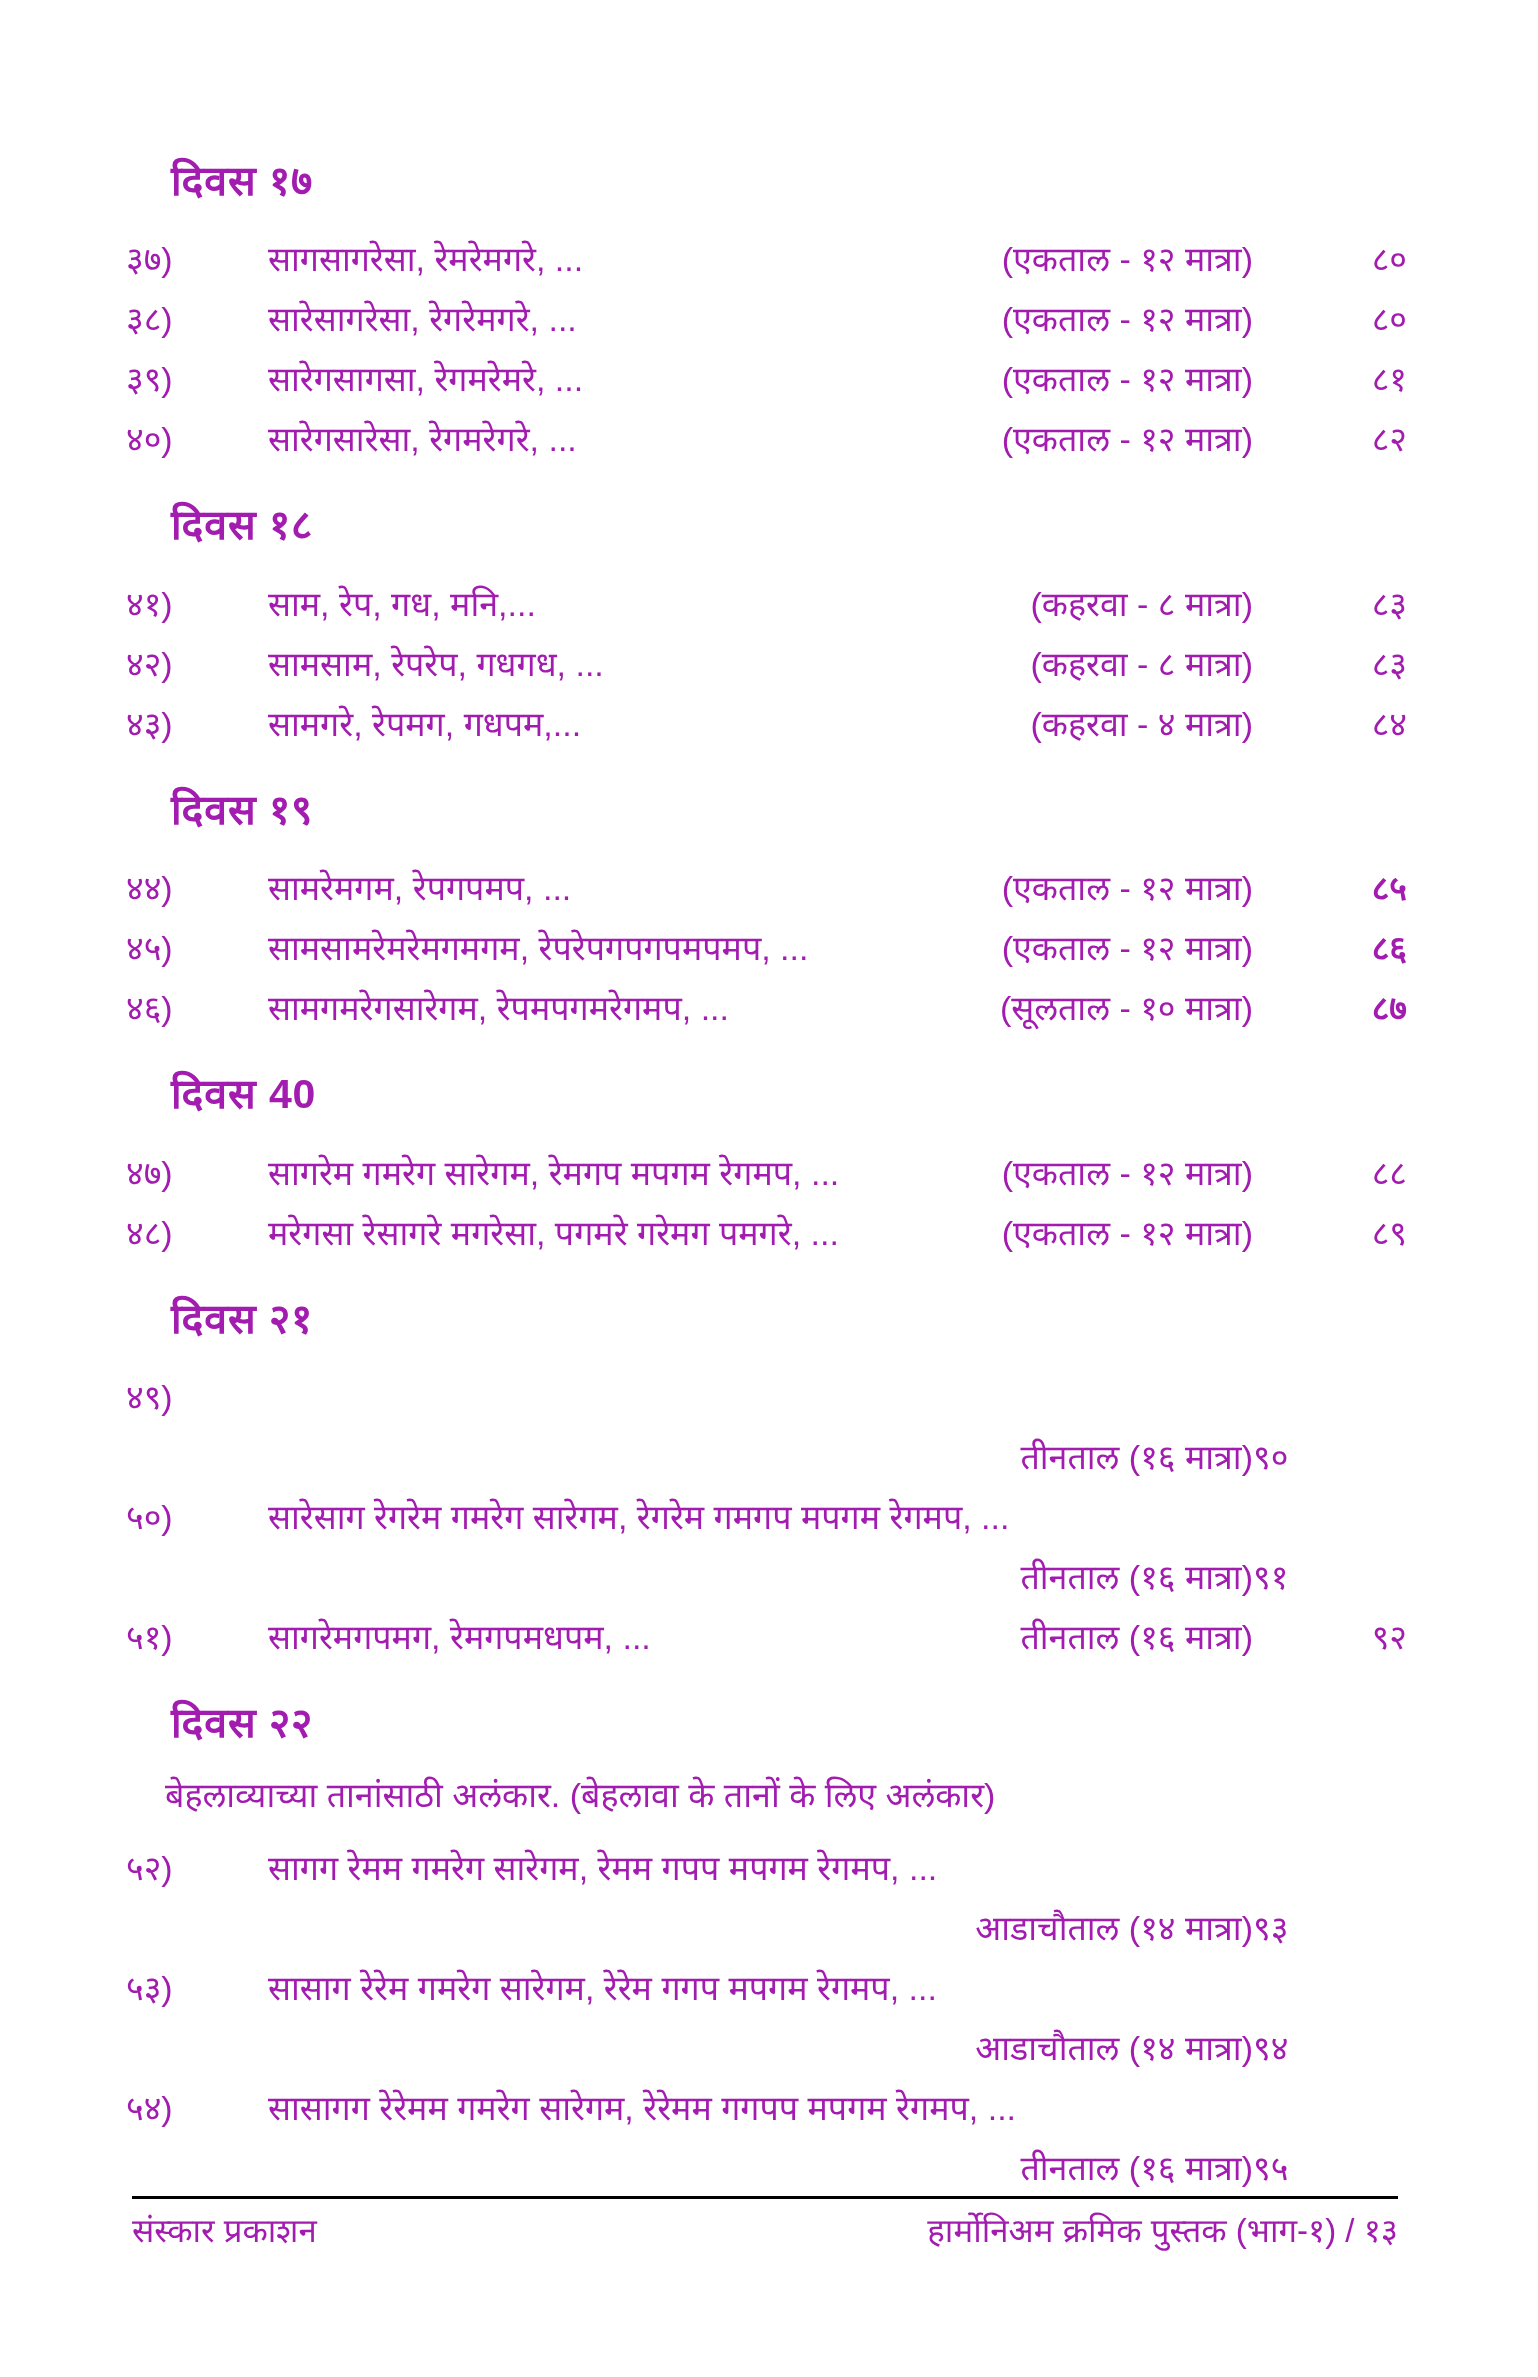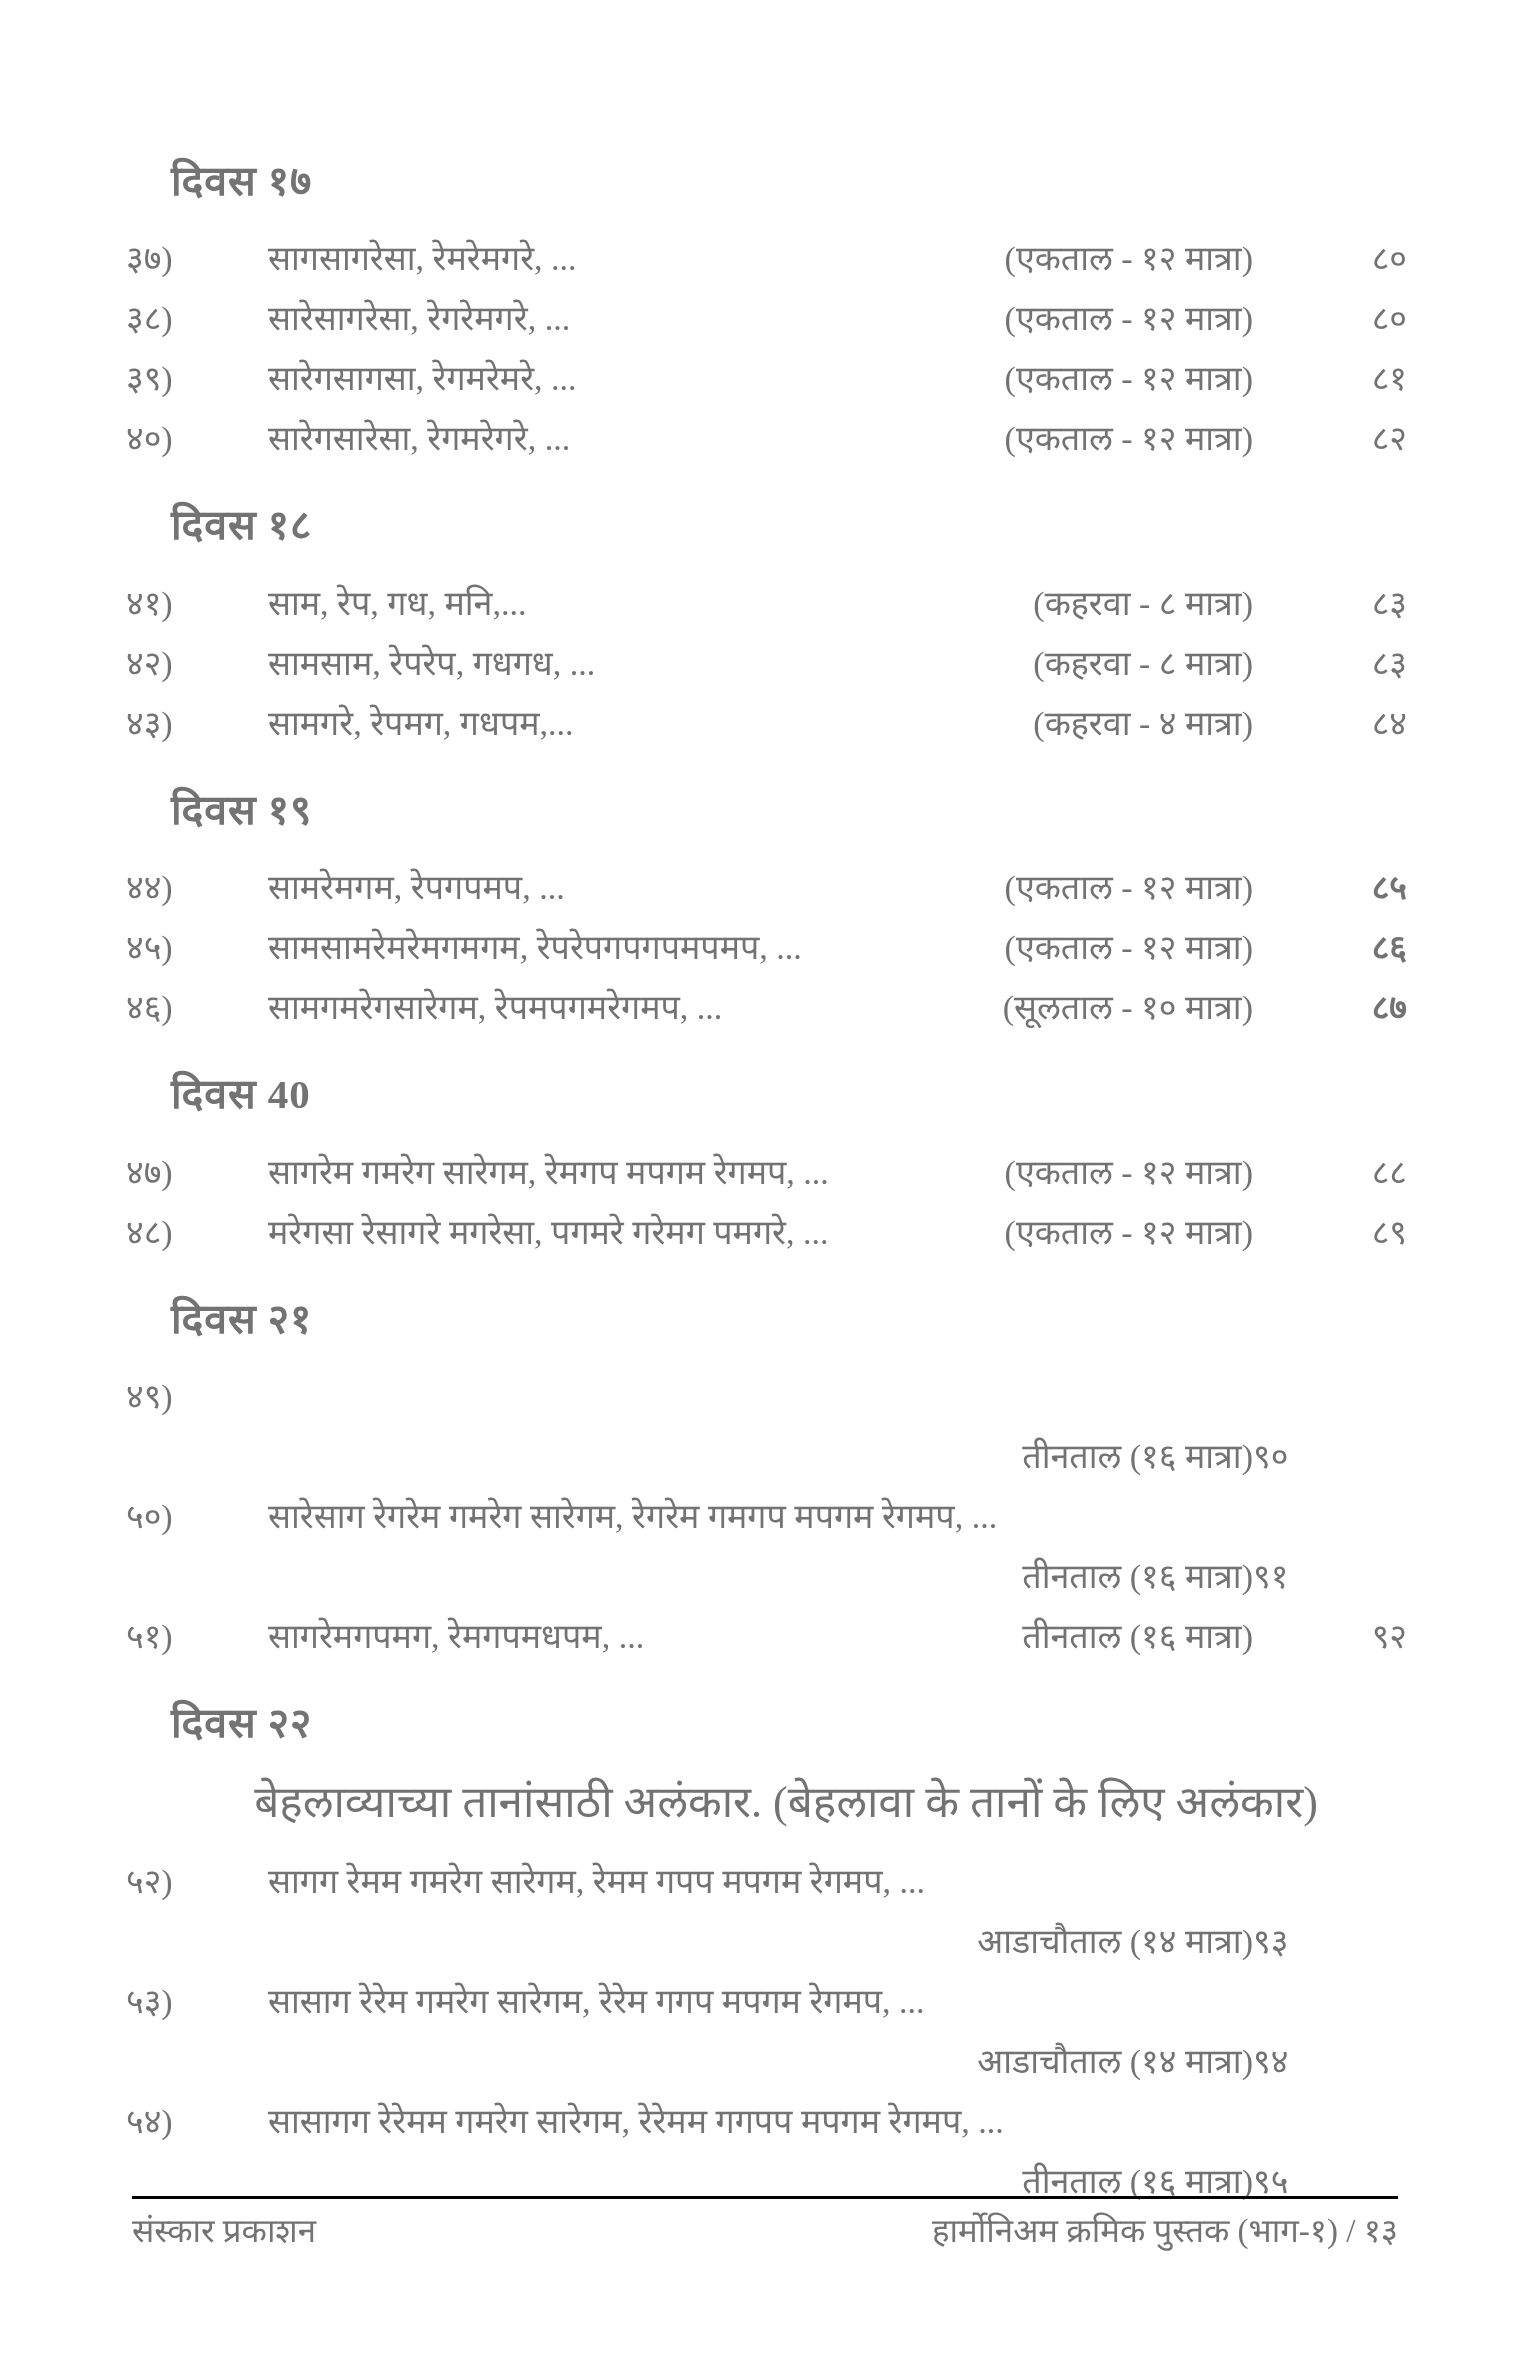--- a/index.html
+++ b/index.html
@@ -1,43 +1,42 @@
 <!DOCTYPE html>
 <html lang="mr" style="font-size:15px"><head>
 <meta charset="utf-8">
 <style>
   html, body { margin: 0; padding: 0; background: #ffffff; }
   .page {
     position: relative;
     width: 1538px;
     height: 2377px;
     background: #ffffff;
-    color: #737373;
-    font-family: Liberation Serif, serif;
+    color: #a21caf;
+    font-family: Liberation Sans, sans-serif;
     overflow: hidden;
   }
   .content {
     position: absolute;
     top: 157px;
     left: 126px;
     right: 131px;
   }
   .day-heading {
     font-size: 41px;
     font-weight: 700;
     line-height: 1.18;
     margin: 32px 0 24px 45px;
     letter-spacing: 0.9px;
   }
   .content section:first-of-type .day-heading { margin-top: 0; }
   .note {
-    font-size: 44px;
+    font-size: 34px;
     line-height: 1.45;
     margin: 1.9px 0 17px 39px;
-    text-align: center;
   }
   .entry {
     display: flex;
     align-items: flex-end;
     font-size: 34px;
     line-height: 60px;
     white-space: nowrap;
   }
   .entry .num  { flex: 0 0 142px; }
   .entry .text { flex: 1 1 auto; overflow: hidden; }

